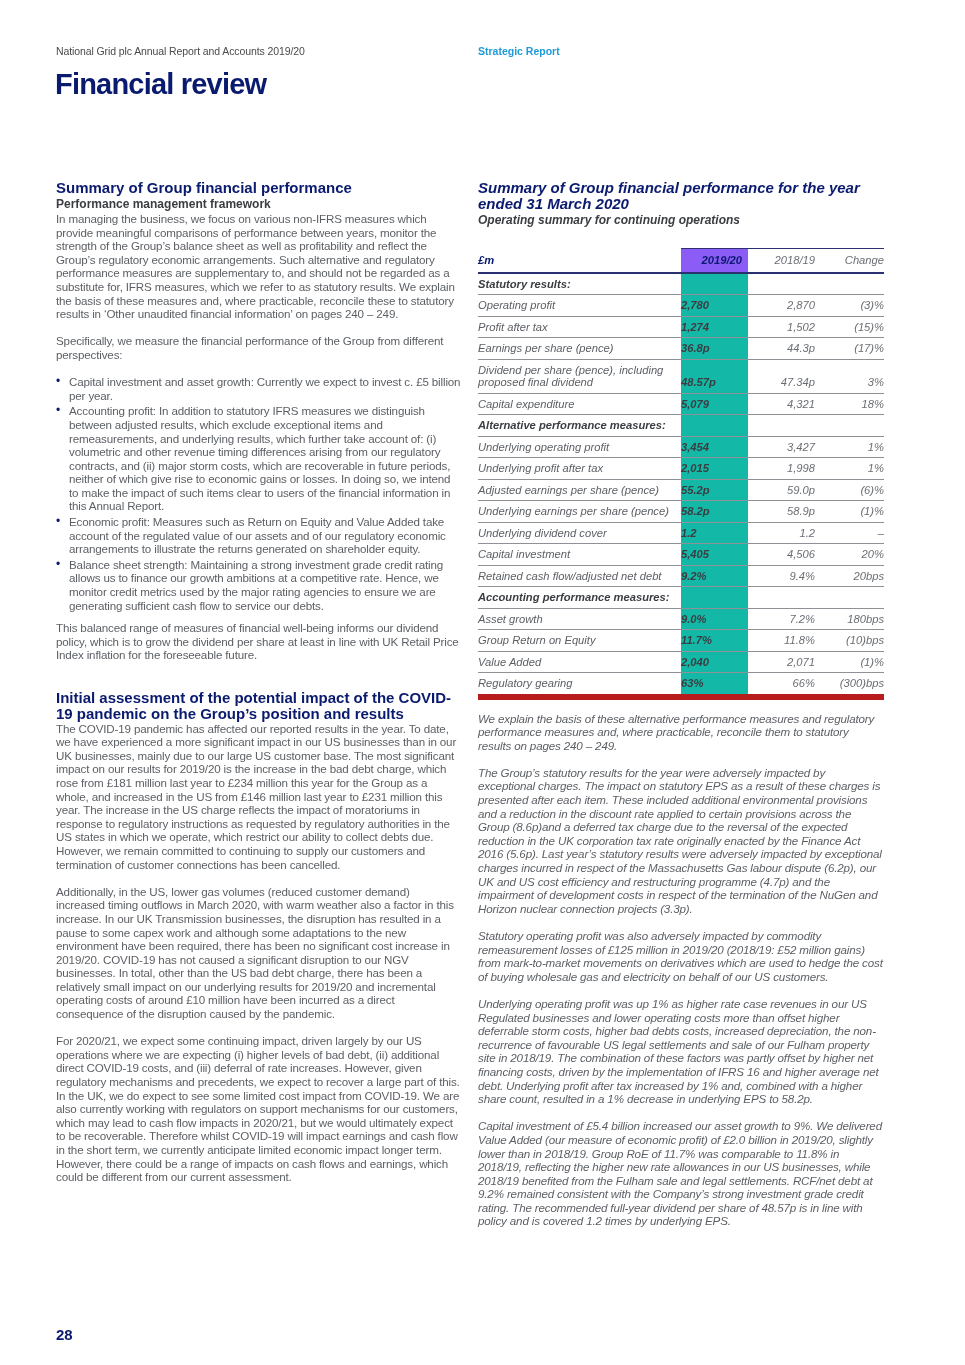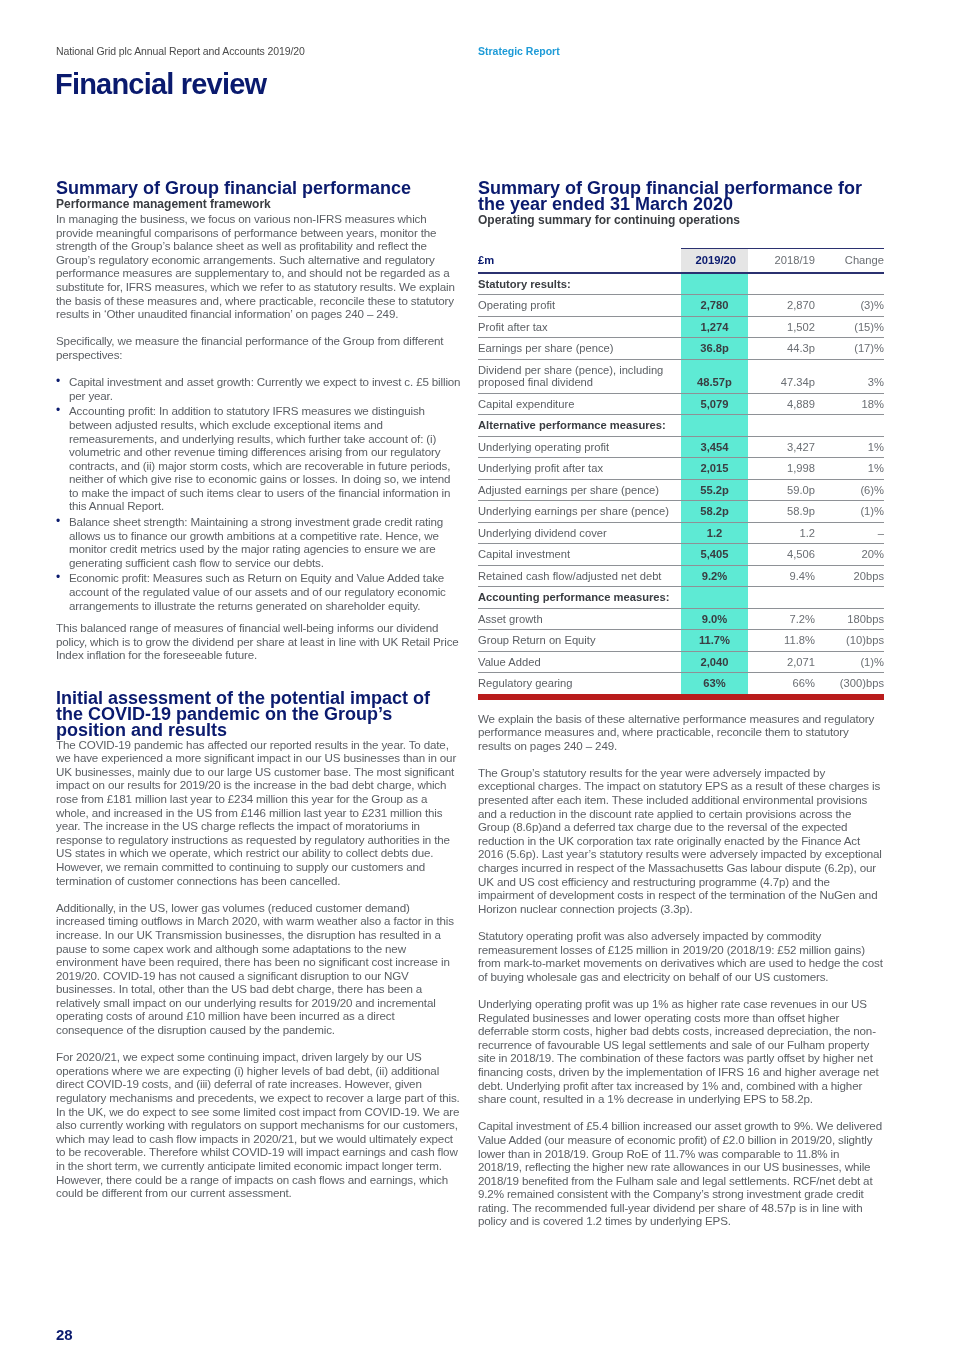--- a/index.html
+++ b/index.html
@@ -5,37 +5,37 @@
   html, body { margin: 0; padding: 0; background: #ffffff; }
   body {
     width: 965px; height: 1365px; position: relative; overflow: hidden;
     font-family: "Liberation Sans", sans-serif; color: #555a60;
   }
   .running-head { position: absolute; top: 45px; left: 56px; font-size: 10.5px; color: #4a4a4a; letter-spacing: -0.1px; }
   .section-tag { position: absolute; top: 45px; left: 478px; font-size: 10.5px; color: #1e9bd7; font-weight: bold; }
   .page-title { position: absolute; top: 68px; left: 55px; margin: 0; font-size: 29px; font-weight: bold; color: #0a1a6e; letter-spacing: -0.8px; }
   .col { position: absolute; top: 180px; width: 405px; font-size: 11.6px; line-height: 13.6px; color: #5b5f64; }
   .col-left { left: 56px; }
-  .col-right { left: 478px; }
-  h2 { margin: 0; font-size: 18px; line-height: 16px; color: #0a1a6e; font-weight: bold; }
+  .col-right { left: 478px; font-style: italic; }
+  h2 { margin: 0; font-size: 15px; line-height: 16px; color: #0a1a6e; font-weight: bold; }
   h3 { margin: 0; font-size: 12px; line-height: 16px; color: #3a3d42; font-weight: bold; }
   p { margin: 0 0 13.6px 0; letter-spacing: -0.15px; }
   ul { margin: 0 0 9px 0; padding: 0; list-style: none; }
   ul li { position: relative; padding-left: 13px; margin-bottom: 2px; letter-spacing: -0.15px; }
   ul li::before { content: "\2022"; position: absolute; left: 0; top: 0; color: #0a1a6e; font-size: 12px; }
   .spacer { height: 14px; }
   
   table.fin { width: 406px; border-collapse: collapse; margin: 20px 0 12px 0; font-size: 11.2px; }
   table.fin td, table.fin th { padding: 4px 0 4px 0; border-bottom: 1px solid #8e9196; vertical-align: bottom; line-height: 12.5px; }
   table.fin th { font-weight: bold; color: #0a1a6e; text-align: left; border-bottom: 2px solid #2b3170; padding-top: 5px; padding-bottom: 5px; }
   table.fin th.num { text-align: right; font-weight: normal; color: #6a6e73; }
-  table.fin th.cur { border-top: 1.5px solid #2b3170; font-weight: bold; color: #0a1a6e; background: #e5e5e5; padding-right: 12px; }
+  table.fin th.cur { border-top: 1.5px solid #2b3170; font-weight: bold; color: #0a1a6e; background: #8b5cf6; padding-right: 6px; }
   table.fin th.prev, table.fin th.chg { border-top: 1.5px solid #2b3170; padding-right: 0; }
   td.label { color: #5b5f64; width: 200px; }
-  td.cur { text-align: center; font-weight: bold; color: #3a3d42; background: #5eead4; width: 66px; padding-right: 6px; }
+  td.cur { text-align: left; font-weight: bold; color: #3a3d42; background: #14b8a6; width: 66px; padding-right: 6px; }
   td.prev { text-align: right; color: #6a6e73; width: 66px; }
   td.chg { text-align: right; color: #6a6e73; width: 68px; }
   tr.section td.label { font-weight: bold; color: #3a3d42; }
   tr.last td { border-bottom: 6px solid #b91c1c; }
   .page-number { position: absolute; top: 1326px; left: 56px; font-size: 15px; font-weight: bold; color: #0a1a6e; }
 </style>
 </head>
 <body>
 
 <div class="running-head">National Grid plc Annual Report and Accounts 2019/20</div>
@@ -43,22 +43,22 @@
 <h1 class="page-title">Financial review</h1>
 
 <div class="col col-left">
   <h2>Summary of Group financial performance</h2>
   <h3>Performance management framework</h3>
   <p>In managing the business, we focus on various non-IFRS measures which provide meaningful comparisons of performance between years, monitor the strength of the Group’s balance sheet as well as profitability and reflect the Group’s regulatory economic arrangements. Such alternative and regulatory performance measures are supplementary to, and should not be regarded as a substitute for, IFRS measures, which we refer to as statutory results. We explain the basis of these measures and, where practicable, reconcile these to statutory results in ‘Other unaudited financial information’ on pages 240 – 249.</p>
   <p>Specifically, we measure the financial performance of the Group from different perspectives:</p>
   <ul>
     <li>Capital investment and asset growth: Currently we expect to invest c. £5 billion per year.</li>
     <li>Accounting profit: In addition to statutory IFRS measures we distinguish between adjusted results, which exclude exceptional items and remeasurements, and underlying results, which further take account of: (i) volumetric and other revenue timing differences arising from our regulatory contracts, and (ii) major storm costs, which are recoverable in future periods, neither of which give rise to economic gains or losses. In doing so, we intend to make the impact of such items clear to users of the financial information in this Annual Report.</li>
+    <li>Economic profit: Measures such as Return on Equity and Value Added take account of the regulated value of our assets and of our regulatory economic arrangements to illustrate the returns generated on shareholder equity.</li>
     <li>Balance sheet strength: Maintaining a strong investment grade credit rating allows us to finance our growth ambitions at a competitive rate. Hence, we monitor credit metrics used by the major rating agencies to ensure we are generating sufficient cash flow to service our debts.</li>
-    <li>Economic profit: Measures such as Return on Equity and Value Added take account of the regulated value of our assets and of our regulatory economic arrangements to illustrate the returns generated on shareholder equity.</li>
   </ul>
   <p>This balanced range of measures of financial well-being informs our dividend policy, which is to grow the dividend per share at least in line with UK Retail Price Index inflation for the foreseeable future.</p>
   <div class="spacer"></div>
   <h2>Initial assessment of the potential impact of the COVID-19 pandemic on the Group’s position and results</h2>
   <p>The COVID-19 pandemic has affected our reported results in the year. To date, we have experienced a more significant impact in our US businesses than in our UK businesses, mainly due to our large US customer base. The most significant impact on our results for 2019/20 is the increase in the bad debt charge, which rose from £181 million last year to £234 million this year for the Group as a whole, and increased in the US from £146 million last year to £231 million this year. The increase in the US charge reflects the impact of moratoriums in response to regulatory instructions as requested by regulatory authorities in the US states in which we operate, which restrict our ability to collect debts due. However, we remain committed to continuing to supply our customers and termination of customer connections has been cancelled.</p>
   <p>Additionally, in the US, lower gas volumes (reduced customer demand) increased timing outflows in March 2020, with warm weather also a factor in this increase. In our UK Transmission businesses, the disruption has resulted in a pause to some capex work and although some adaptations to the new environment have been required, there has been no significant cost increase in 2019/20. COVID-19 has not caused a significant disruption to our NGV businesses. In total, other than the US bad debt charge, there has been a relatively small impact on our underlying results for 2019/20 and incremental operating costs of around £10 million have been incurred as a direct consequence of the disruption caused by the pandemic.</p>
   <p>For 2020/21, we expect some continuing impact, driven largely by our US operations where we are expecting (i) higher levels of bad debt, (ii) additional direct COVID-19 costs, and (iii) deferral of rate increases. However, given regulatory mechanisms and precedents, we expect to recover a large part of this. In the UK, we do expect to see some limited cost impact from COVID-19. We are also currently working with regulators on support mechanisms for our customers, which may lead to cash flow impacts in 2020/21, but we would ultimately expect to be recoverable. Therefore whilst COVID-19 will impact earnings and cash flow in the short term, we currently anticipate limited economic impact longer term. However, there could be a range of impacts on cash flows and earnings, which could be different from our current assessment.</p>
 </div>
 
 <div class="col col-right">
@@ -100,21 +100,21 @@
         </tr>
         <tr>
           <td class="label">Dividend per share (pence), including proposed final dividend</td>
           <td class="cur">48.57p</td>
           <td class="prev">47.34p</td>
           <td class="chg">3%</td>
         </tr>
         <tr>
           <td class="label">Capital expenditure</td>
           <td class="cur">5,079</td>
-          <td class="prev">4,889</td>
+          <td class="prev">4,321</td>
           <td class="chg">18%</td>
         </tr>
         <tr class="section">
           <td class="label">Alternative performance measures:</td>
           <td class="cur"></td>
           <td class="prev"></td>
           <td class="chg"></td>
         </tr>
         <tr>
           <td class="label">Underlying operating profit</td>

